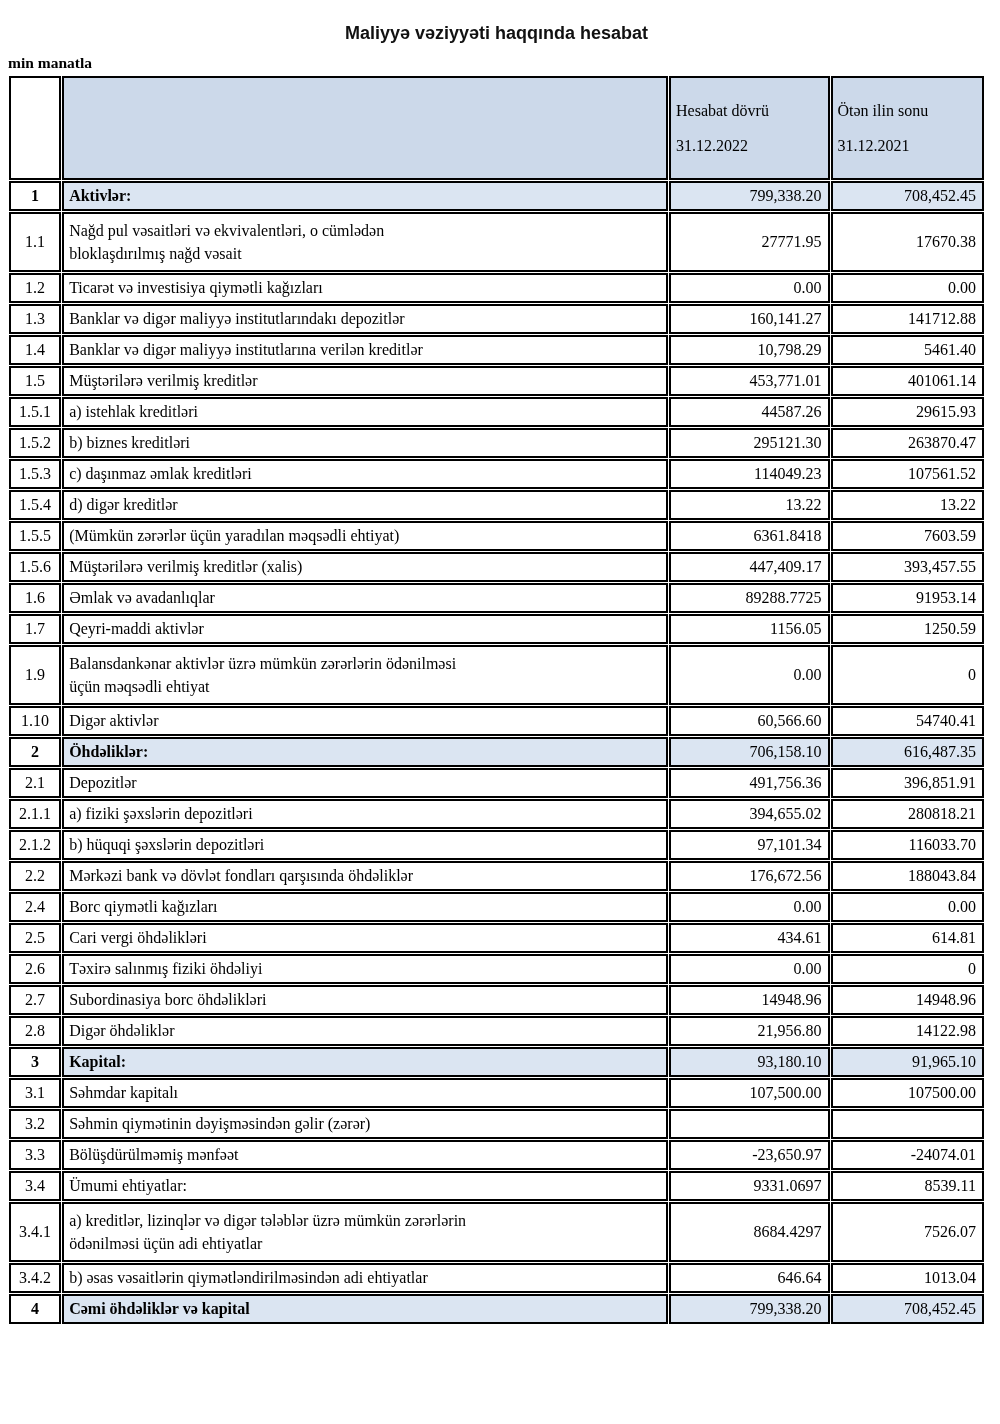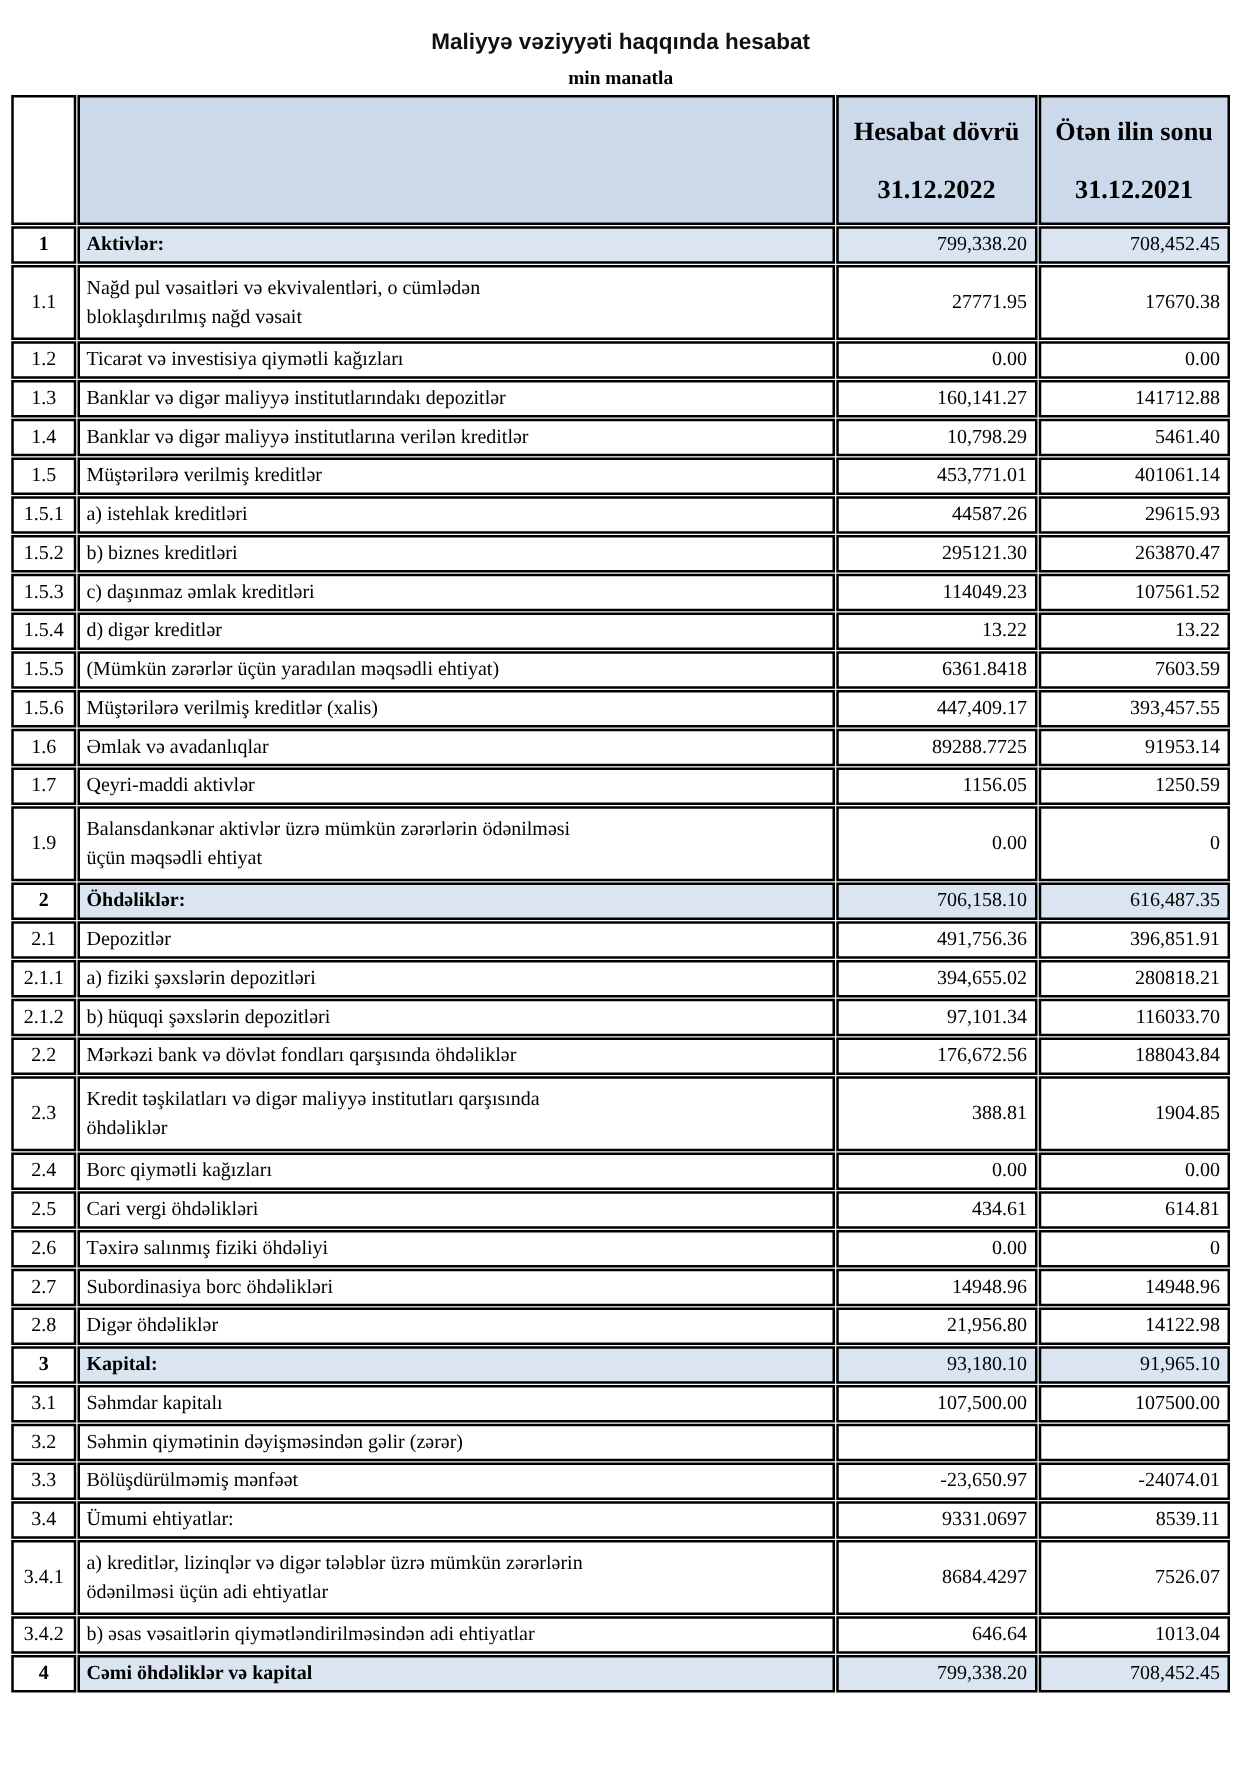--- a/index.html
+++ b/index.html
@@ -7,38 +7,38 @@
     width:1000px;height:1424px;overflow:hidden;
     font-family:"Liberation Serif", serif;color:#000;
   }
   .page{padding:6px 15px 0 8px;}
   .title{
     font-family:"Liberation Sans", sans-serif;
     font-weight:bold;font-size:18px;line-height:1.1;
     text-align:center;margin:18px 0 10px 0;color:#111;
   }
   .unit{
-    text-align:center;font-weight:bold;font-size:15.5px;
+    text-align:left;font-weight:bold;font-size:15.5px;
     margin:0 0 3px 0;
   }
   table.bs{
     border-collapse:separate;border-spacing:1px;
     table-layout:fixed;width:977px;
   }
   td{
     border:2px solid #000;box-sizing:border-box;
     vertical-align:middle;font-size:16px;padding:1px 5px;
     height:30px;overflow:hidden;
   }
   thead td{height:104px;}
   td.no{text-align:center;padding:1px 2px;}
   td.lbl{text-align:left;white-space:pre-line;line-height:1.45;}
   td.val{text-align:right;padding-right:6px;}
   td.hdr{
-    text-align:center;font-weight:bold;font-size:21px;
+    font-weight:normal;font-size:16px;
     line-height:2.2;background:var(--header-fill);
   }
   thead td.lbl-h{background:var(--header-fill);}
   tr.two td{height:60px;}
   tr.sec td.no{font-weight:bold;}
   tr.sec td.lbl{font-weight:bold;background:var(--row-fill);}
   tr.sec td.val{background:var(--row-fill);}
 </style>
 </head>
 <body>
@@ -156,20 +156,26 @@
           <td class="val">1156.05</td>
           <td class="val">1250.59</td>
         </tr>
         <tr class=" two">
           <td class="no">1.9</td>
           <td class="lbl">Balansdankənar aktivlər üzrə mümkün zərərlərin ödənilməsi
 üçün məqsədli ehtiyat</td>
           <td class="val">0.00</td>
           <td class="val">0</td>
         </tr>
+        <tr class="">
+          <td class="no">1.10</td>
+          <td class="lbl">Digər aktivlər</td>
+          <td class="val">60,566.60</td>
+          <td class="val">54740.41</td>
+        </tr>
         <tr class="sec">
           <td class="no">2</td>
           <td class="lbl">Öhdəliklər:</td>
           <td class="val">706,158.10</td>
           <td class="val">616,487.35</td>
         </tr>
         <tr class="">
           <td class="no">2.1</td>
           <td class="lbl">Depozitlər</td>
           <td class="val">491,756.36</td>
@@ -185,27 +191,20 @@
           <td class="no">2.1.2</td>
           <td class="lbl">b) hüquqi şəxslərin depozitləri</td>
           <td class="val">97,101.34</td>
           <td class="val">116033.70</td>
         </tr>
         <tr class="">
           <td class="no">2.2</td>
           <td class="lbl">Mərkəzi bank və dövlət fondları qarşısında öhdəliklər</td>
           <td class="val">176,672.56</td>
           <td class="val">188043.84</td>
-        </tr>
-        <tr class=" two">
-          <td class="no">2.3</td>
-          <td class="lbl">Kredit təşkilatları və digər maliyyə institutları qarşısında
-öhdəliklər</td>
-          <td class="val">388.81</td>
-          <td class="val">1904.85</td>
         </tr>
         <tr class="">
           <td class="no">2.4</td>
           <td class="lbl">Borc qiymətli kağızları</td>
           <td class="val">0.00</td>
           <td class="val">0.00</td>
         </tr>
         <tr class="">
           <td class="no">2.5</td>
           <td class="lbl">Cari vergi öhdəlikləri</td>

